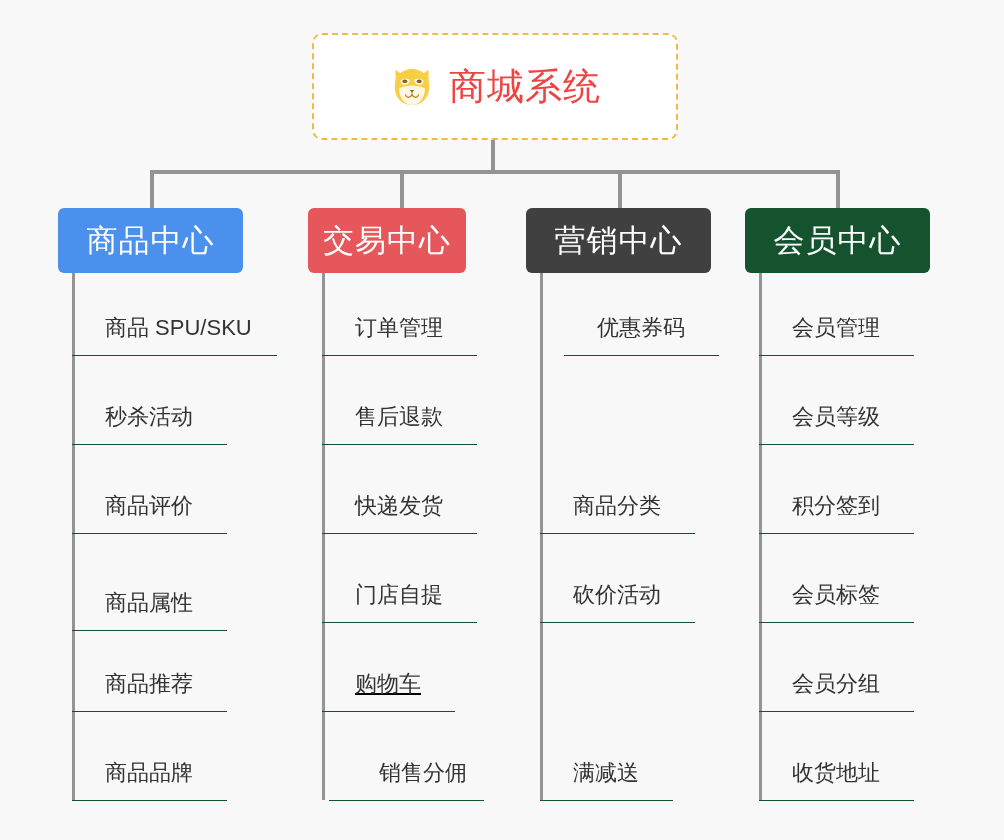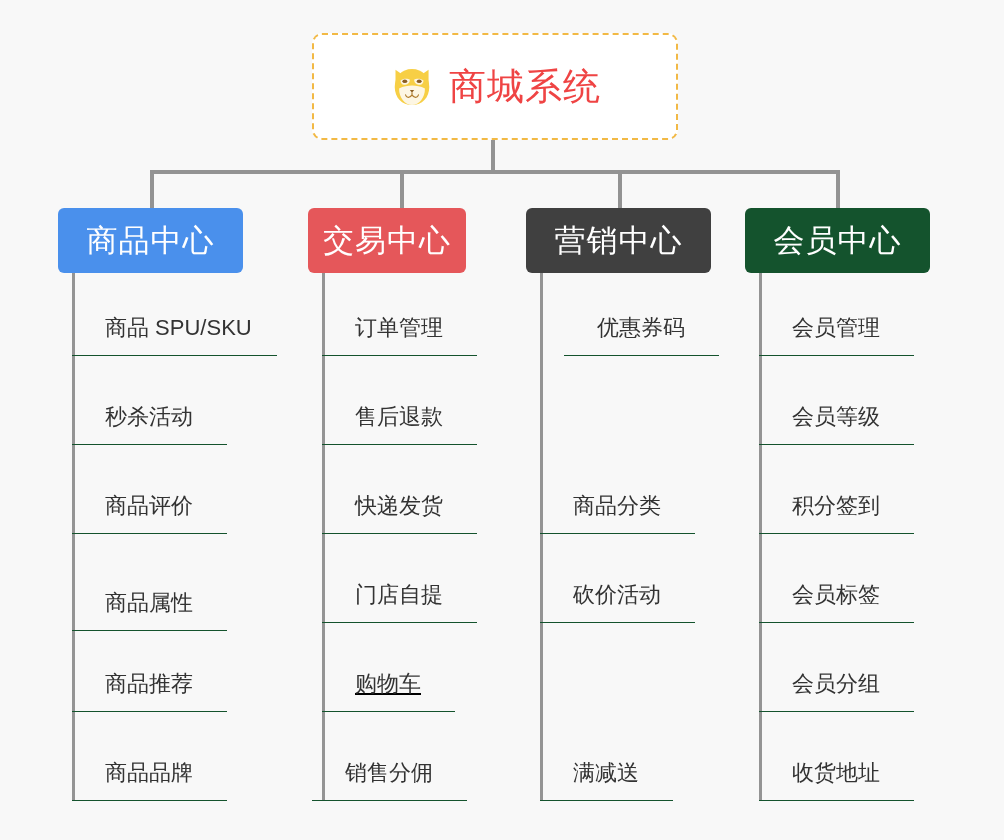--- a/index.html
+++ b/index.html
@@ -172,21 +172,21 @@
   </div>
   <div class="leaf" style="left:322px; top:445px; width:155px;">
     <span class="leaf-label">快递发货</span>
   </div>
   <div class="leaf" style="left:322px; top:534px; width:155px;">
     <span class="leaf-label">门店自提</span>
   </div>
   <div class="leaf" style="left:322px; top:623px; width:133px;text-decoration:underline;">
     <span class="leaf-label">购物车</span>
   </div>
-  <div class="leaf" style="left:312px; top:712px; width:155px;">
+  <div class="leaf" style="left:329px; top:712px; width:155px;justify-content:center;">
     <span class="leaf-label">销售分佣</span>
   </div>
 
   <div class="cat-box" style="left:526px; top:208px; width:185px; background:#404040;">
     <span>营销中心</span>
   </div>
   <div class="stem" style="left:540px; top:273px; height:527px;"></div>
 
   <div class="leaf" style="left:540px; top:267px; width:155px;margin-left:24px;">
     <span class="leaf-label">优惠券码</span>

